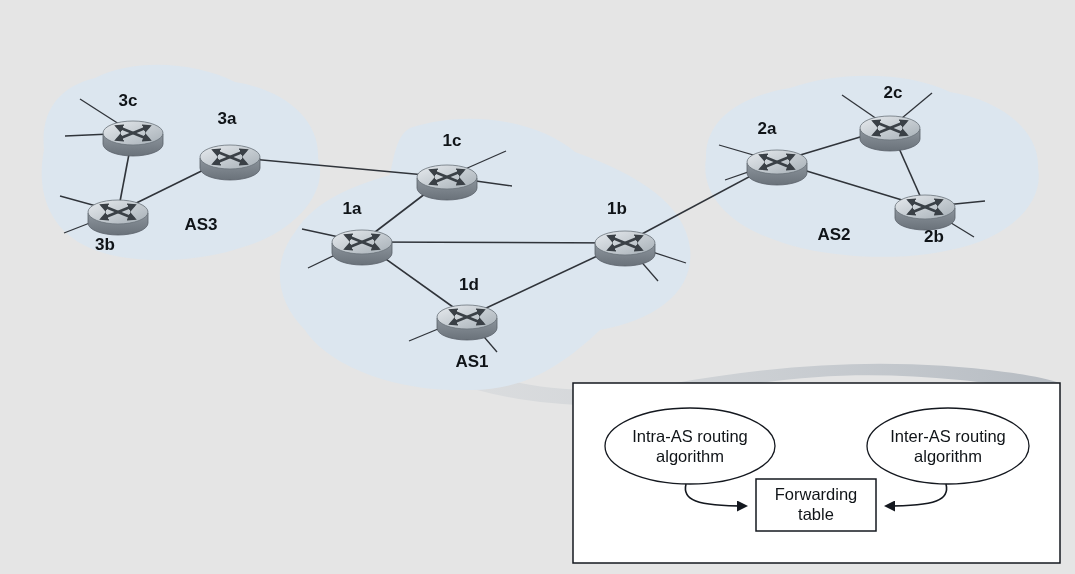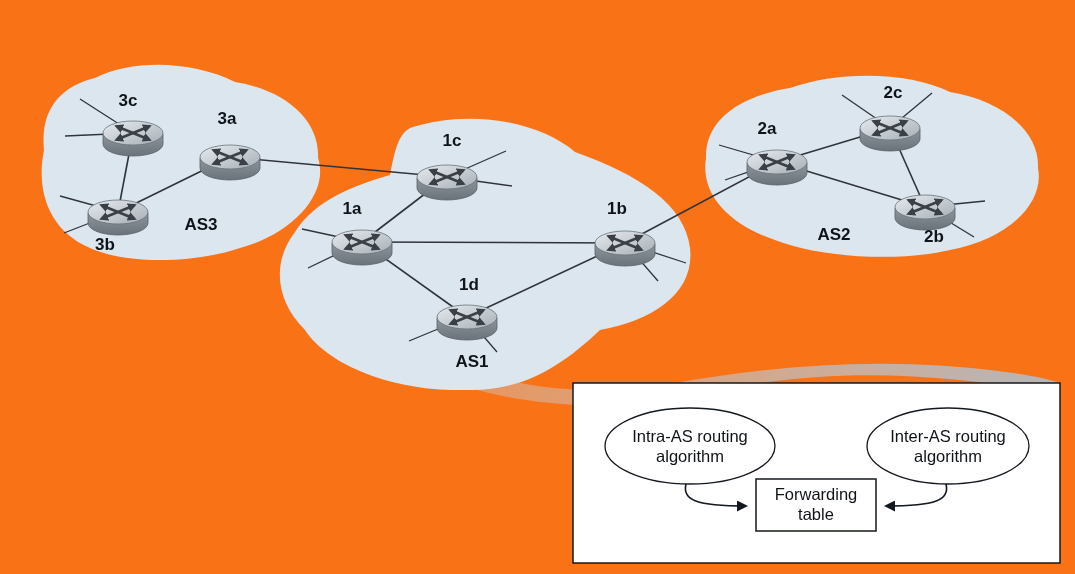--- a/index.html
+++ b/index.html
@@ -5,21 +5,21 @@
   html, body {
     margin: 0;
     padding: 0;
     background: #ffffff;
     font-family: "Liberation Sans", sans-serif;
   }
   .canvas {
     position: relative;
     width: 1075px;
     height: 574px;
-    background: #f97316;
+    background: #e5e5e5;
     overflow: hidden;
   }
   svg text {
     user-select: none;
   }
 </style>
 </head>
 <body>
 
 <div class="canvas">

